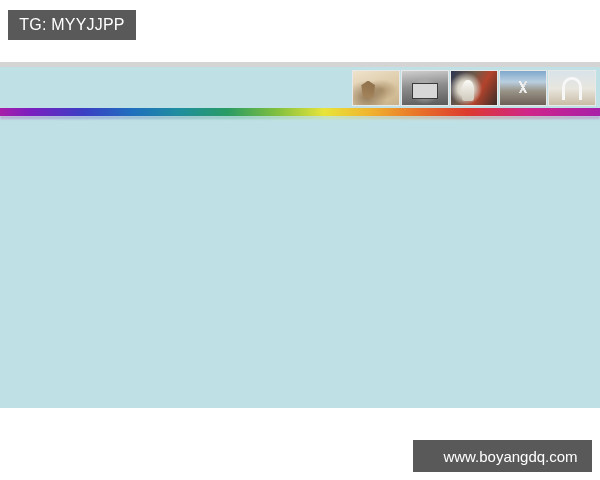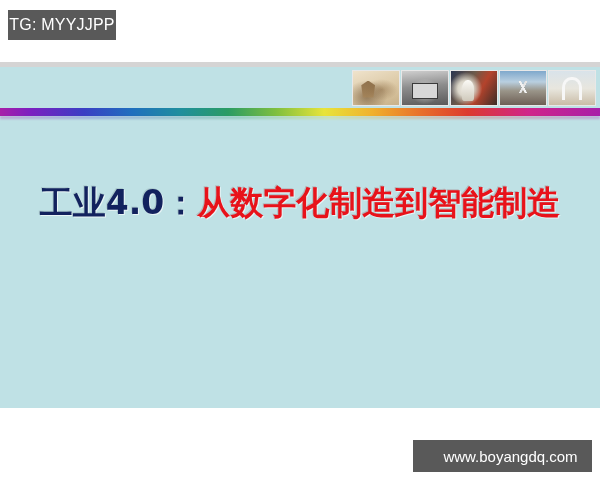--- a/index.html
+++ b/index.html
@@ -20,21 +20,21 @@
     position: absolute;
     left: 0; top: 0;
     width: 600px; height: 62px;
     background: #ffffff;
   }
 
   
   .tg-badge {
     position: absolute;
     left: 8px; top: 10px;
-    width: 108px; height: 30px;
+    width: 128px; height: 30px;
     background: #595959;
     display: flex;
     align-items: center;
     justify-content: center;
     box-sizing: border-box;
   }
   .tg-badge .tg-text {
     color: #ffffff;
     font-size: 16px;
     font-family: "Liberation Sans", sans-serif;
@@ -248,25 +248,20 @@
   <div class="photo-strip">
     <div class="thumb thumb-1"></div>
     <div class="thumb thumb-2"></div>
     <div class="thumb thumb-3"></div>
     <div class="thumb thumb-4"></div>
     <div class="thumb thumb-5"></div>
   </div>
 
   <div class="rainbow-rule"></div>
 
-  <div class="title-block">
-    <span class="title-line">
-      <span class="title-part-a">工业4.0：</span><span class="title-part-b">从数字化制造到智能制造</span>
-    </span>
-  </div>
 
 </div>
 
 <div class="bottom-gutter"></div>
 
 <div class="watermark">
   <span class="wm-text">www.boyangdq.com</span>
 </div>
 
 </body></html>

